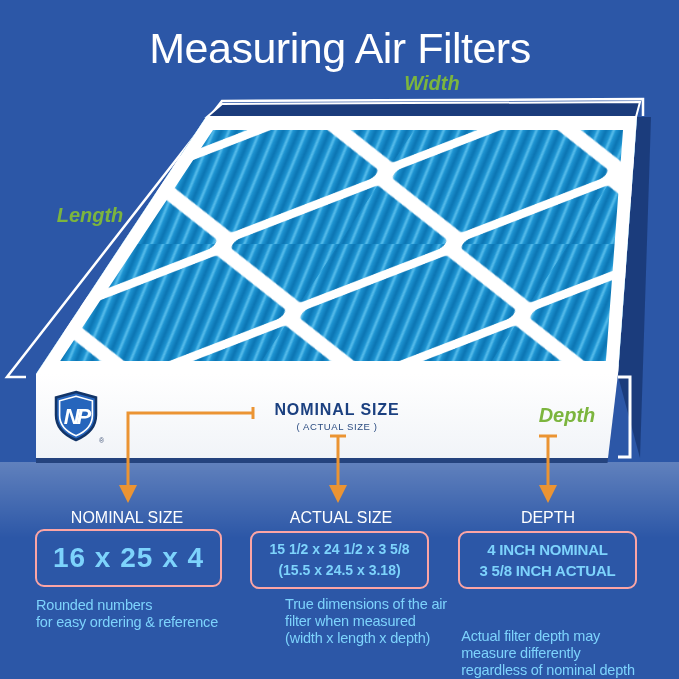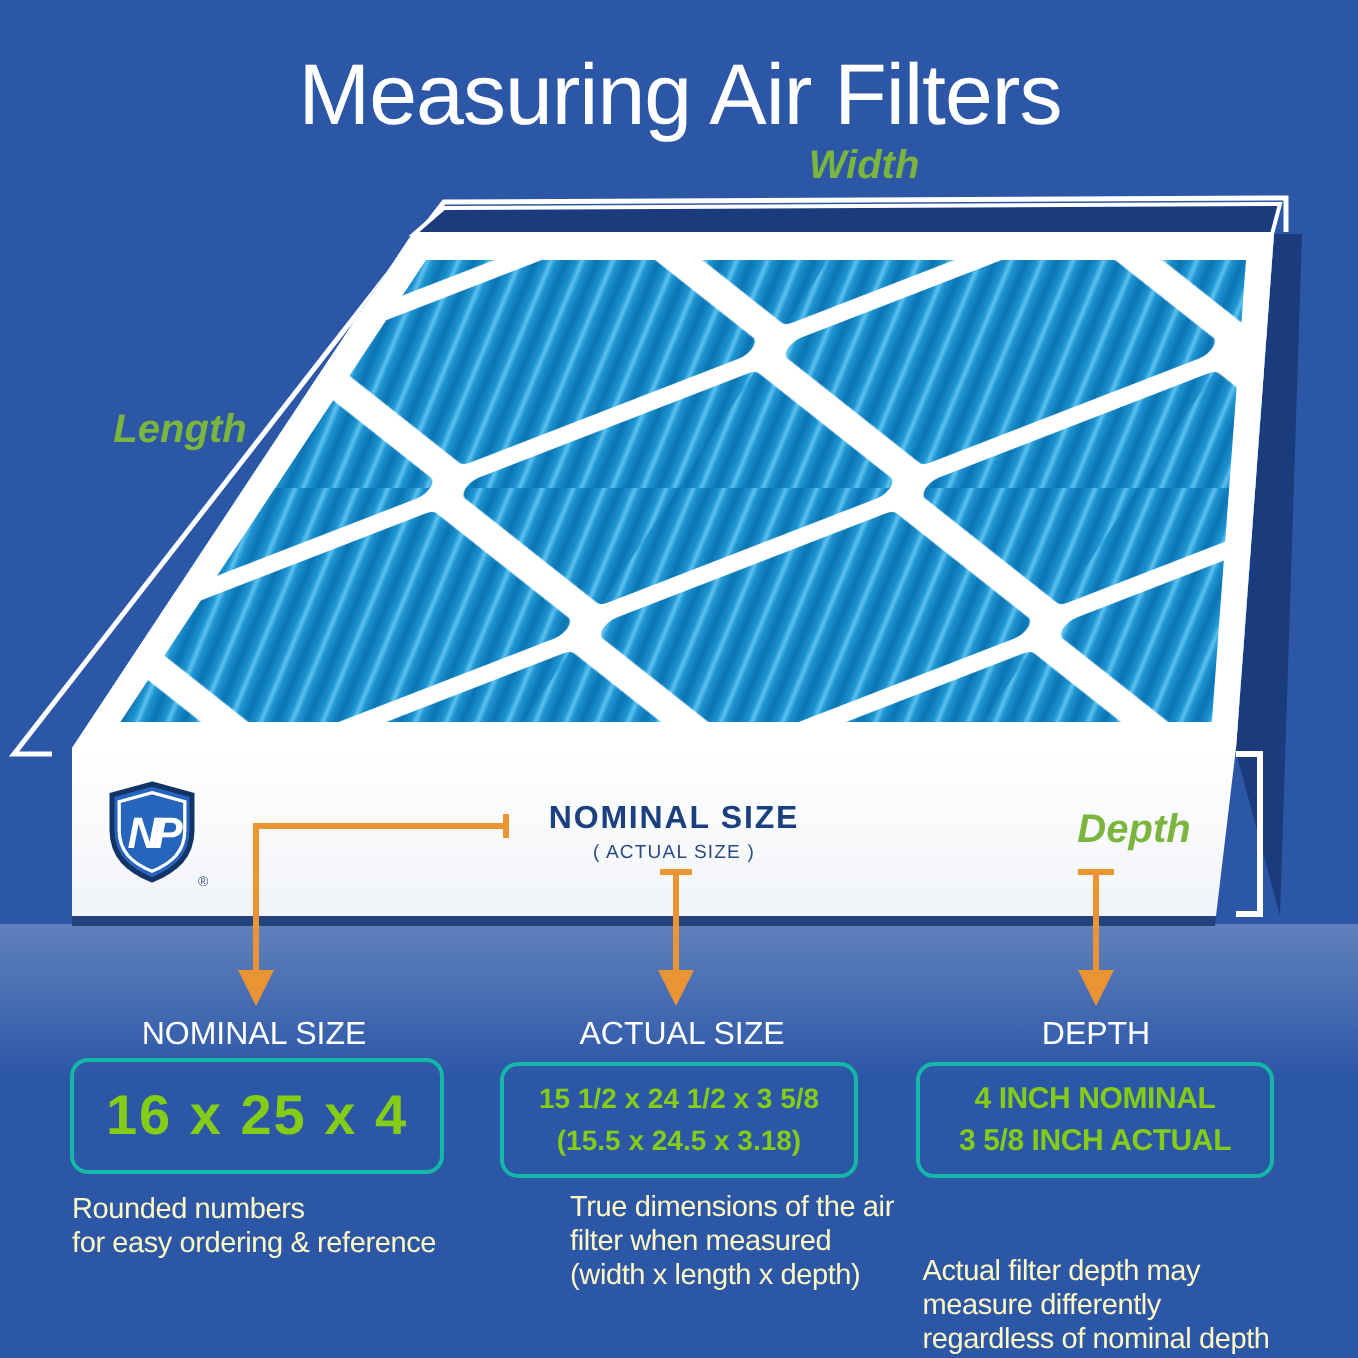--- a/index.html
+++ b/index.html
@@ -18,31 +18,31 @@
   .lbl-depth{left:567px;top:404px;}
 
   .band-nominal{left:337px;top:401px;font-size:16px;font-weight:bold;letter-spacing:0.9px;
                 color:var(--navyText,#1B4080);white-space:nowrap;}
   .band-actual{left:337px;top:421px;font-size:9.5px;letter-spacing:0.6px;
                color:#2A4B80;white-space:nowrap;}
 
   .col{color:#fff;}
   .hdr1{left:127px;top:509px;} .hdr2{left:341px;top:509px;} .hdr3{left:548px;top:509px;}
 
-  .vbox{border:2px solid #14b8a6;border-radius:9px;display:flex;flex-direction:column;
-        align-items:center;justify-content:center;color:#84cc16;}
+  .vbox{border:2px solid #fca5a5;border-radius:9px;display:flex;flex-direction:column;
+        align-items:center;justify-content:center;color:#7dd3fc;}
   .box1{left:35px;top:529px;width:183px;height:54px;}
   .box2{left:250px;top:531px;width:175px;height:54px;}
   .box3{left:458px;top:531px;width:175px;height:54px;}
   .box1 .line{font-size:28px;font-weight:bold;letter-spacing:1px;}
   .box2 .line{font-size:14px;font-weight:bold;line-height:21px;}
   .box3 .line{font-size:15px;font-weight:bold;line-height:21px;letter-spacing:-0.2px;}
   .line{display:block;white-space:nowrap;}
 
-  .desc{font-size:14.5px;line-height:17px;letter-spacing:-0.2px;color:#fef9c3;}
+  .desc{font-size:14.5px;line-height:17px;letter-spacing:-0.2px;color:#7dd3fc;}
   .desc1{left:127px;top:597px;} .desc2{left:341px;top:596px;margin-left:25px;} .desc3{left:548px;top:596px;margin-top:32px;}
 
   
   .f-navy{fill:var(--navy,#1B3C7C);}
   .s-white{stroke:#fff;fill:none;}
   .f-white{fill:#fff;}
   .orange-ln{stroke:var(--orange,#EB9433);stroke-width:3;fill:none;}
   .orange-f{fill:var(--orange,#EB9433);}
 </style>
 </head>

